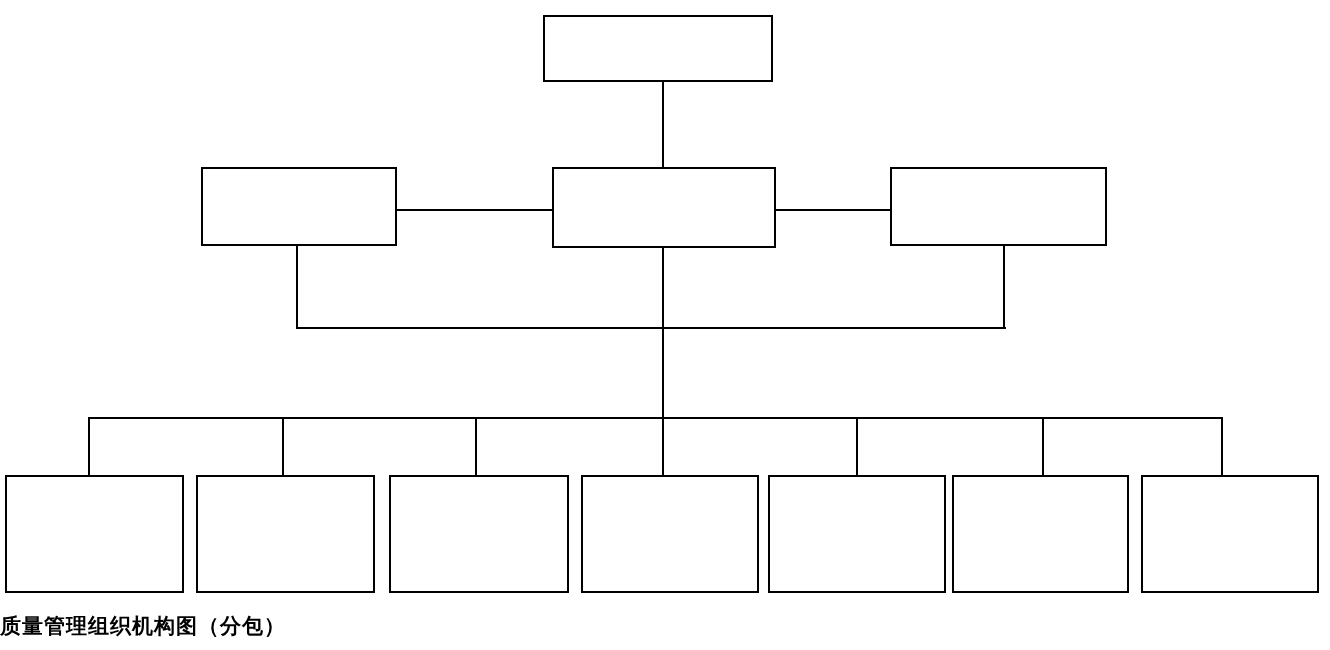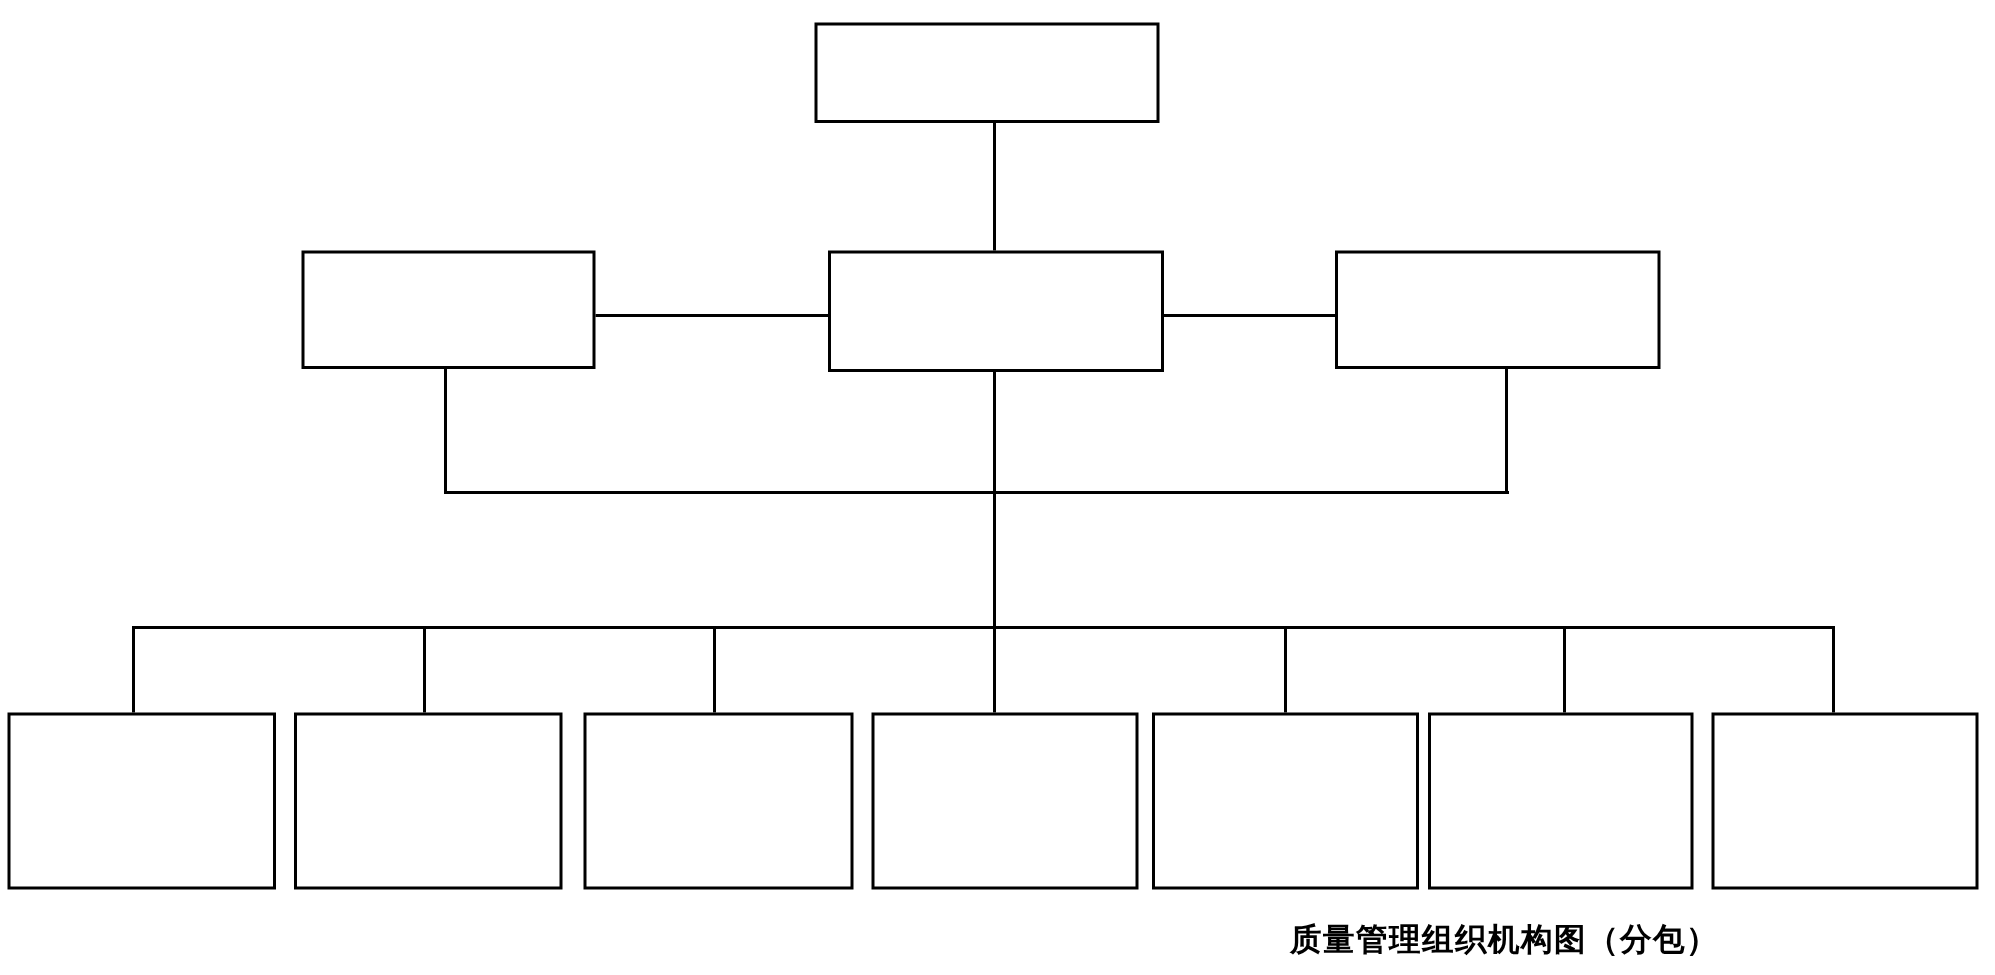--- a/index.html
+++ b/index.html
@@ -41,21 +41,21 @@
     color: #000000;
     padding: 2px 4px;
     overflow: hidden;
     white-space: pre-wrap;
   }
   #caption {
     position: absolute;
     left: 0;
     top: 612px;
     width: 1146px;
-    text-align: right;
+    text-align: left;
     font-family: "Liberation Serif", "DejaVu Serif", serif;
     font-weight: bold;
     font-size: 21px;
     letter-spacing: 1px;
     color: #000000;
     white-space: nowrap;
   }
 </style>
 </head>
 <body>

